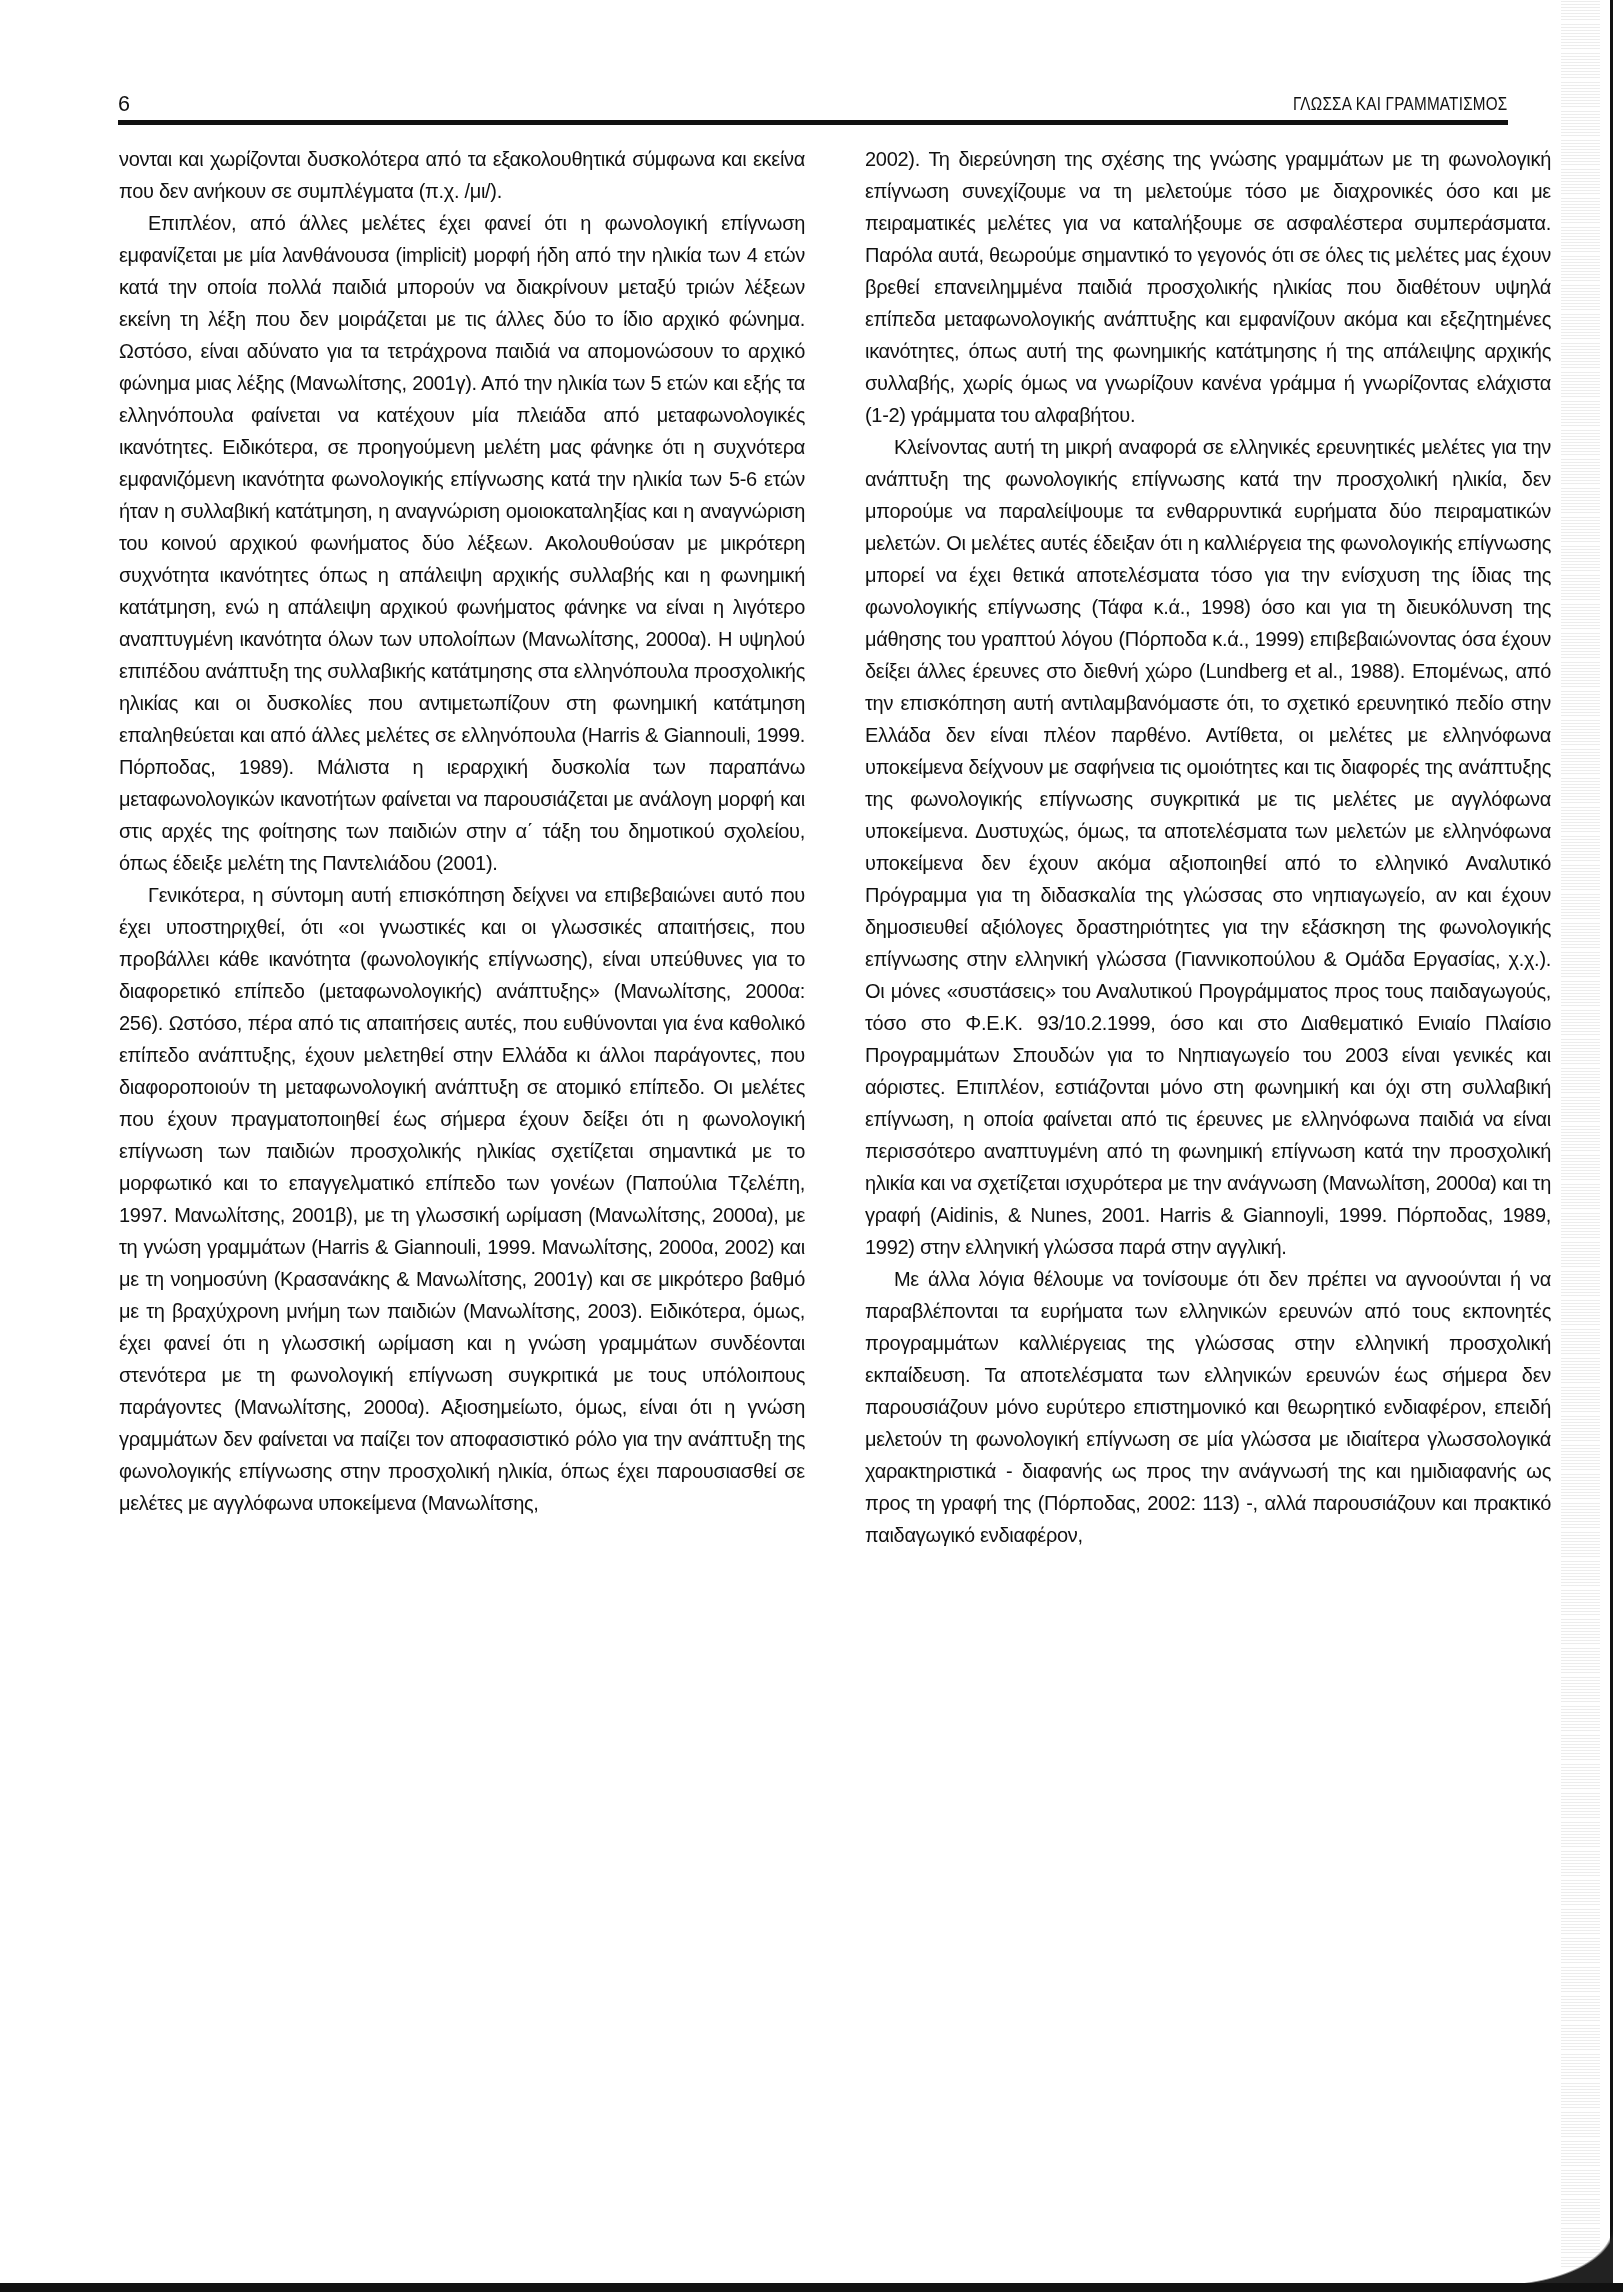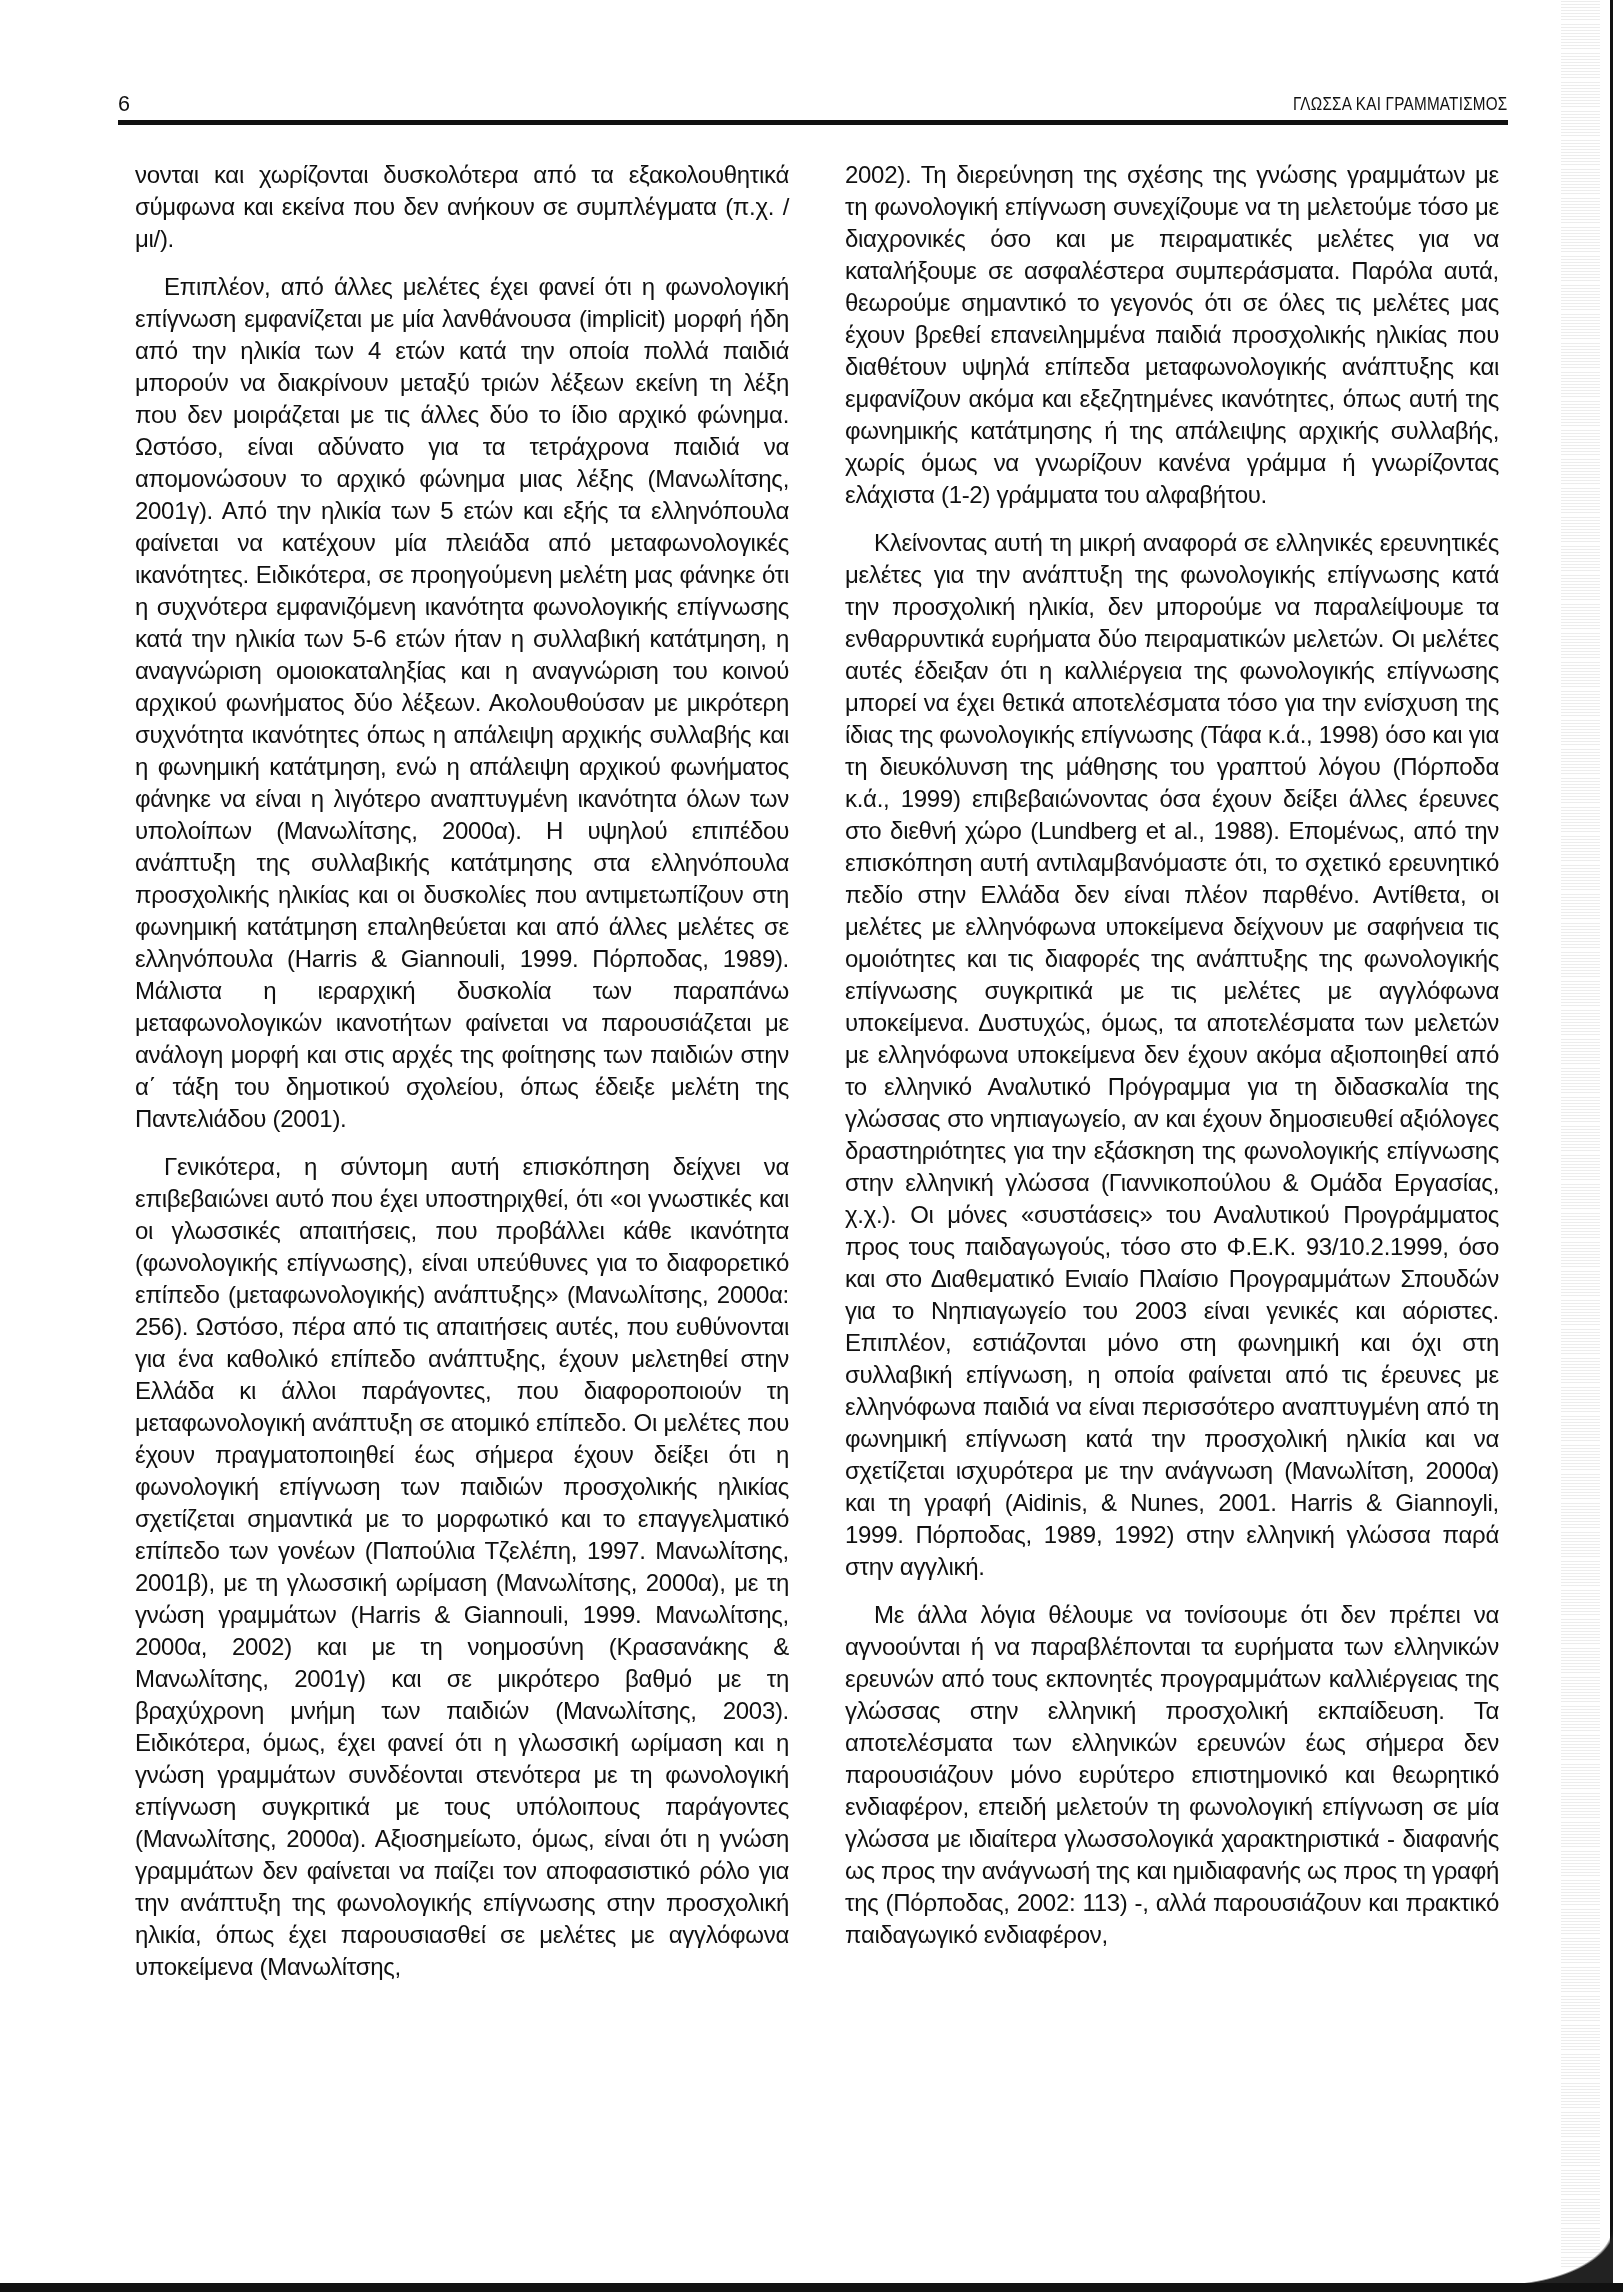--- a/index.html
+++ b/index.html
@@ -5,22 +5,22 @@
   html, body { margin: 0; padding: 0; background: #ffffff; }
   body { width: 1623px; height: 2293px; position: relative; overflow: hidden;
          font-family: "Liberation Sans", "DejaVu Sans", sans-serif; color: #111; }
   .page-header { position: absolute; left: 118px; top: 90px; width: 1390px; height: 27.4px; }
   .page-number { position: absolute; left: 0; top: 0; font-size: 21.6px; line-height: 27.4px; }
   .running-title { position: absolute; right: 0; top: 0; font-size: 18.6px; line-height: 27.4px;
                    letter-spacing: 0.3px; font-family: "Liberation Sans Narrow", "Liberation Sans", sans-serif; transform: scaleX(0.82); transform-origin: right center; }
   .header-rule { position: absolute; left: 118px; top: 120px; width: 1390px; height: 4.9px; background: #111; }
   .column { position: absolute; top: 143px; width: 686px; }
   .col-left { left: 119px; }
-  .col-right { left: 829px; }
-  .column p { margin: 16px; font-size: 24px; line-height: 32px; text-align: justify;
+  .col-right { left: 865px; }
+  .column p { margin: 0; font-size: 20px; line-height: 32px; text-align: justify;
               font-family: "Liberation Sans", sans-serif; letter-spacing: -0.3px;
               word-spacing: 0px; hyphens: manual; }
   .column p.indent { text-indent: 29px; }
   .column p.cont { text-indent: 0; }
   .scan-edge-right { position: absolute; right: 23.5px; top: 0; width: 39px; height: 2269px;
                      background: repeating-linear-gradient(0deg, #fff 0 2px, #ddd 2px 2.9px);
                      opacity: 0.55; }
   .scan-edge-right-line { position: absolute; right: 9.8px; top: 0; width: 2.9px; height: 2293px; background: #111; }
   .scan-edge-bottom { position: absolute; left: 0; bottom: 0; width: 1623px; height: 9.8px; background: #111;
                       border-top-left-radius: 0; }

